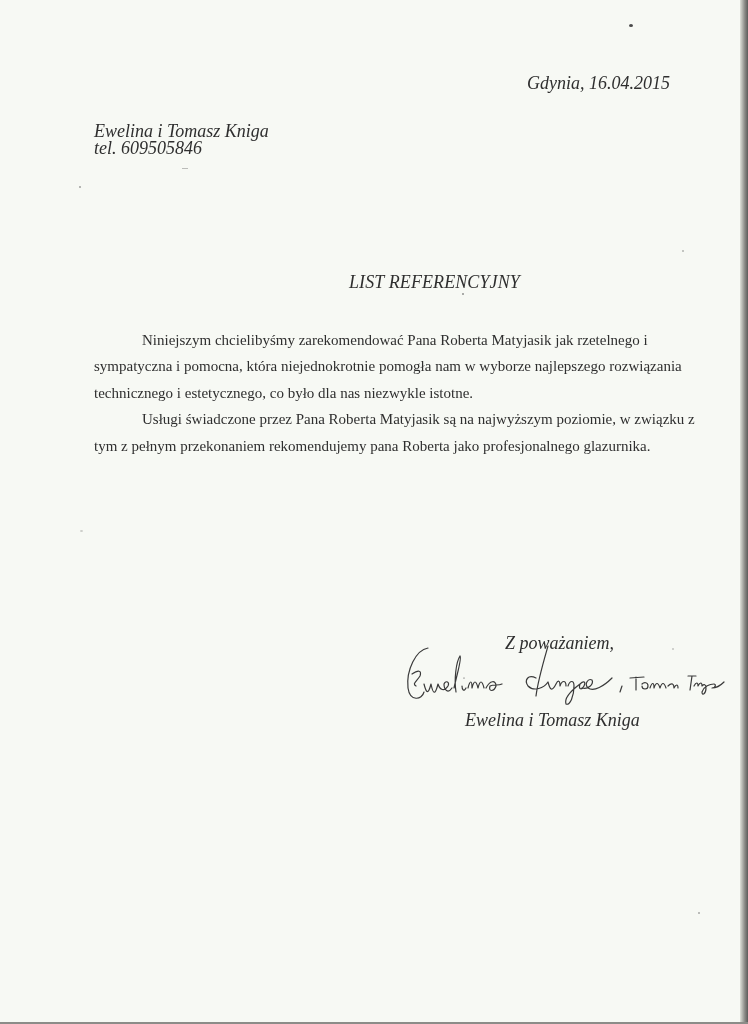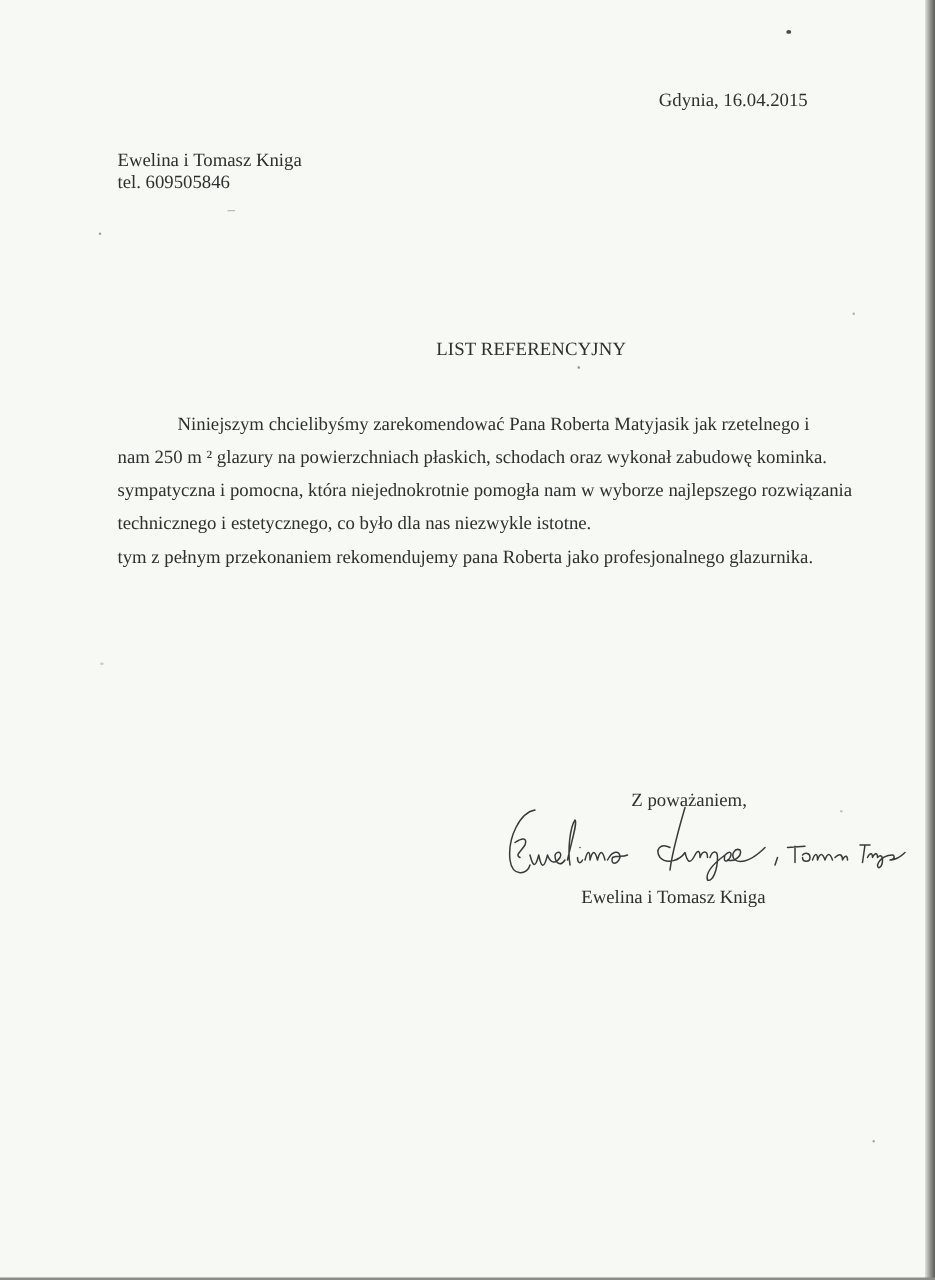--- a/index.html
+++ b/index.html
@@ -34,24 +34,25 @@
     .edge-bottom {
       position: absolute;
       left: 0;
       bottom: 0;
       width: 748px;
       height: 2px;
       background: #8c8c88;
     }
     .t {
       position: absolute;
-      font-size: 15px;
+      font-size: 18px;
       line-height: 1;
       white-space: nowrap;
       color: #2f2f2f;
+      font-style: italic;
     }
     .date { left: 527px; top: 74px; }
     .sender-name { left: 94px; top: 122px; }
     .sender-phone { left: 94px; top: 139px; }
     .title { left: 313px; top: 273px; letter-spacing: 0.1px; margin-left: 36px; }
 
     .body-text {
       position: absolute;
       left: 94px;
       top: 327px;
@@ -93,25 +94,25 @@
   <div class="t date">Gdynia, 16.04.2015</div>
 
   <div class="t sender-name">Ewelina i Tomasz Kniga</div>
   <div class="t sender-phone">tel. 609505846</div>
 
   <div class="t title">LIST REFERENCYJNY</div>
 
   <div class="body-text">
     <div>
       <span class="line indent">Niniejszym chcielibyśmy zarekomendować Pana Roberta Matyjasik jak rzetelnego i</span>
-      <span class="line">nam 250 m ² glazury na powierzchniach płaskich, schodach oraz wykonał zabudowę kominka.</span>
       <span class="line">sympatyczna i pomocna, która niejednokrotnie pomogła nam w wyborze najlepszego rozwiązania</span>
       <span class="line">technicznego i estetycznego, co było dla nas niezwykle istotne.</span>
     </div>
     <div>
+      <span class="line indent">Usługi świadczone przez Pana Roberta Matyjasik są na najwyższym poziomie, w związku z</span>
       <span class="line">tym z pełnym przekonaniem rekomendujemy pana Roberta jako profesjonalnego glazurnika.</span>
     </div>
   </div>
 
   <div class="t closing">Z poważaniem,</div>
 
   <svg class="signature" viewBox="0 0 330 70" fill="none" stroke="#3a3a3a" stroke-width="1.2" stroke-linecap="round" stroke-linejoin="round">
 
     <path d="M30 8 C18 10, 8 30, 10 48 C12 62, 24 60, 26 52 M14 34 C20 30, 24 30, 22 36 C18 42, 14 44, 18 46"></path>
     <path d="M26 44 C28 52, 30 56, 33 44 C35 54, 37 56, 40 44 C42 50, 46 52, 50 46 C52 42, 48 40, 46 44 C46 50, 50 54, 54 48"></path>

